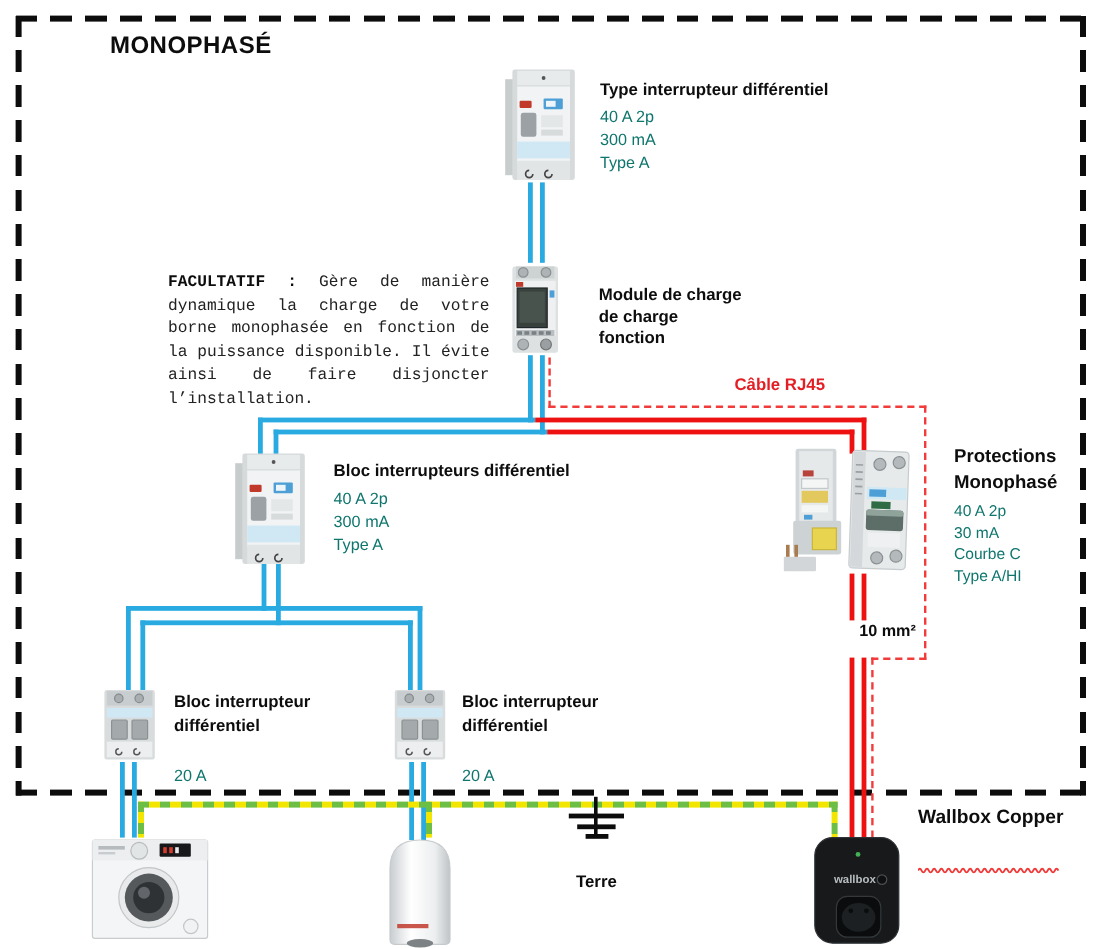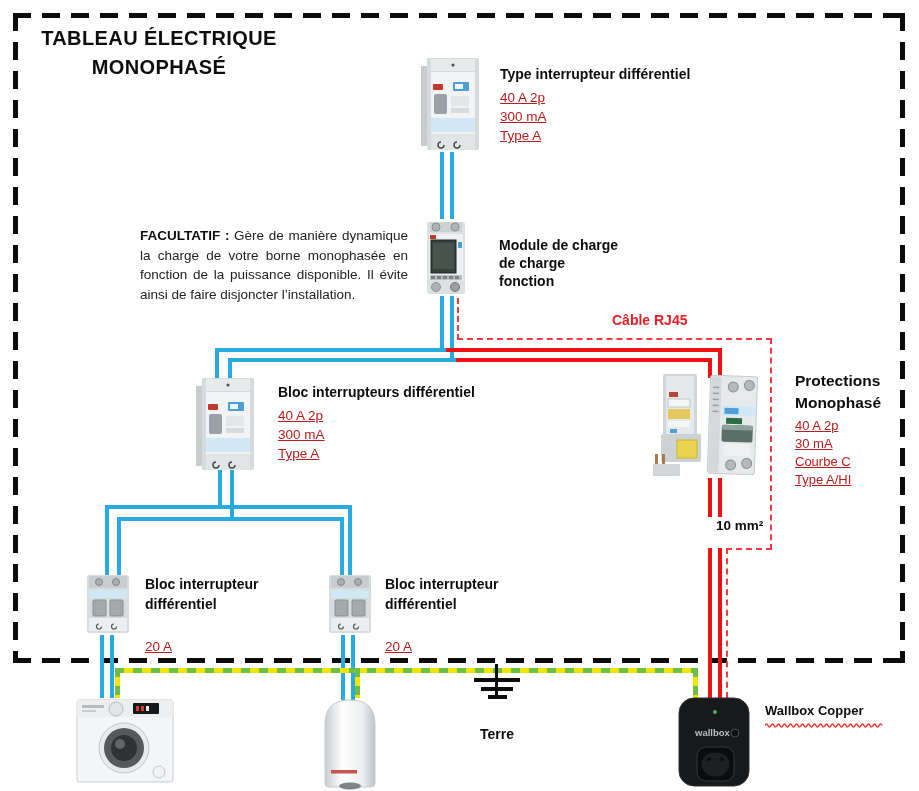--- a/index.html
+++ b/index.html
@@ -20,47 +20,46 @@
   .evt { position:absolute; width:5px;  background:repeating-linear-gradient(180deg,var(--earth_green) 0 9px,var(--earth_yellow) 9px 18px); }
   
   .gnd { position:absolute; background:#0c0c0c; }
   
   .title {
     position:absolute; left:28px; top:24px; width:262px; text-align:center;
     font-size:20px; font-weight:bold; line-height:29px; letter-spacing:.4px;
   }
   .lblblock { position:absolute; white-space:nowrap; }
   .lbl-h { font-weight:bold; font-size:14px; line-height:20px; }
-  .lbl-s { font-size:13.5px; line-height:19px; color:#b91c1c;text-decoration:underline; }
+  .lbl-s { font-size:13.5px; line-height:19px; color:#0f766e; }
   .lbl-h2 { font-weight:bold; font-size:15.5px; line-height:22px; }
   .note {
     position:absolute; left:140px; top:226px; width:268px;
-    font-size:13.5px; line-height:19.5px; text-align:justify; color:#222;
+    font-size:13.5px; line-height:19.5px; text-align:justify; color:#222;font-family:Liberation Mono, monospace;
   }
   .note b { color:#0d0d0d; }
   .redlbl { position:absolute; font-weight:bold; font-size:14px; color:var(--label_red); white-space:nowrap; }
   .blklbl { position:absolute; font-weight:bold; font-size:13.5px; white-space:nowrap; }
   .terre  { position:absolute; left:467px; top:705px; width:60px; text-align:center; font-weight:bold; font-size:14px;margin-top:21px; }
-  .wbx-lbl { position:absolute; left:765px; top:703px; font-weight:bold; font-size:13px; white-space:nowrap; }
+  .wbx-lbl { position:absolute; left:765px; top:673px; font-weight:bold; font-size:16px; white-space:nowrap; }
   .device { position:absolute; }
   .device svg { display:block; width:100%; height:100%; }
   .rating { margin-top:23px; }
 </style>
 </head>
 <body>
 
 <div class="stage">
 
   <div class="bdh" style="left:13px;top:13px;width:892px;"></div>
   <div class="bdh" style="left:13px;top:658px;width:892px;"></div>
   <div class="bdv" style="left:13px;top:13px;height:650px;"></div>
   <div class="bdv" style="left:900px;top:13px;height:650px;"></div>
 
   <div class="title">
-    <div>TABLEAU ÉLECTRIQUE</div>
     <div>MONOPHASÉ</div>
   </div>
 
   <div class="w wb" style="left:440px;top:152px;width:4px;height:67px;"></div>
   <div class="w wb" style="left:450px;top:152px;width:4px;height:67px;"></div>
 
   <div class="w wb" style="left:440px;top:296px;width:4px;height:56px;"></div>
   <div class="w wb" style="left:450px;top:296px;width:4px;height:66px;"></div>
 
   <div class="w wb" style="left:215px;top:348px;width:231px;height:4px;"></div>

